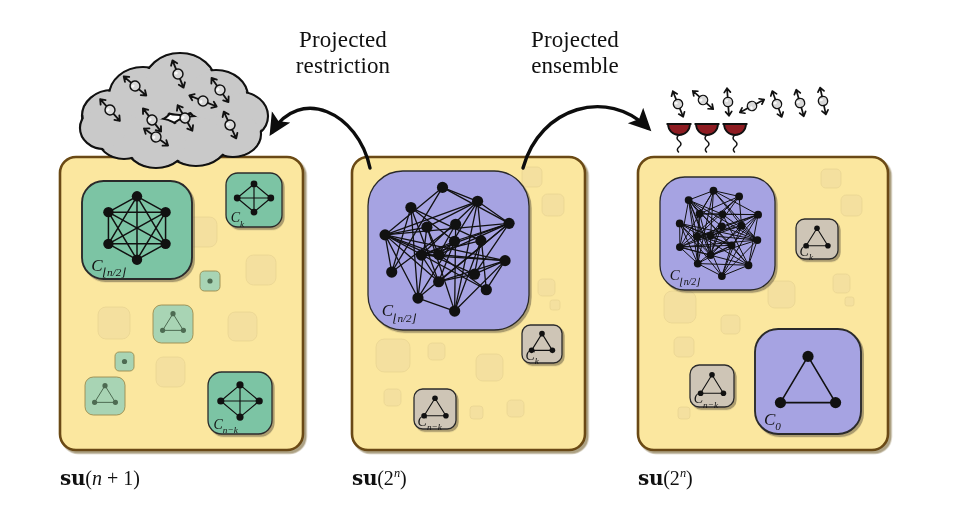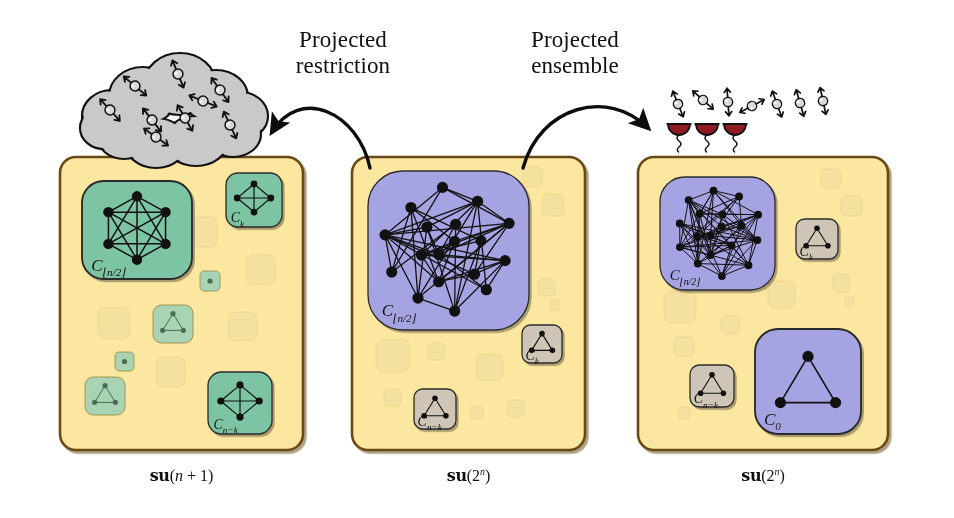--- a/index.html
+++ b/index.html
@@ -12,23 +12,23 @@
   .stage{position:absolute;left:0;top:0;width:954px;height:518px;}
   svg.layer{position:absolute;left:0;top:0;width:954px;height:518px;overflow:visible;}
 
   .arrow-label{
     position:absolute;
     font-family:"Liberation Serif","DejaVu Serif",serif;
     font-size:23px;line-height:1.12;text-align:center;color:#101010;
     letter-spacing:.1px;white-space:pre-line;
   }
   .panel-caption{
-    position:absolute;text-align:center;
+    position:absolute;text-align:left;
     font-family:"Liberation Serif","DejaVu Serif",serif;
-    font-size:16px;color:#101010;
+    font-size:20px;color:#101010;
   }
   .panel-caption i{font-style:italic;}
   .frak{font-family:"DejaVu Serif",serif;font-style:normal;font-weight:600;
         letter-spacing:-.3px;}
   sup.exp{font-size:.62em;vertical-align:super;font-style:italic;}
 </style>
 </head>
 <body>
 
 <div class="stage">

